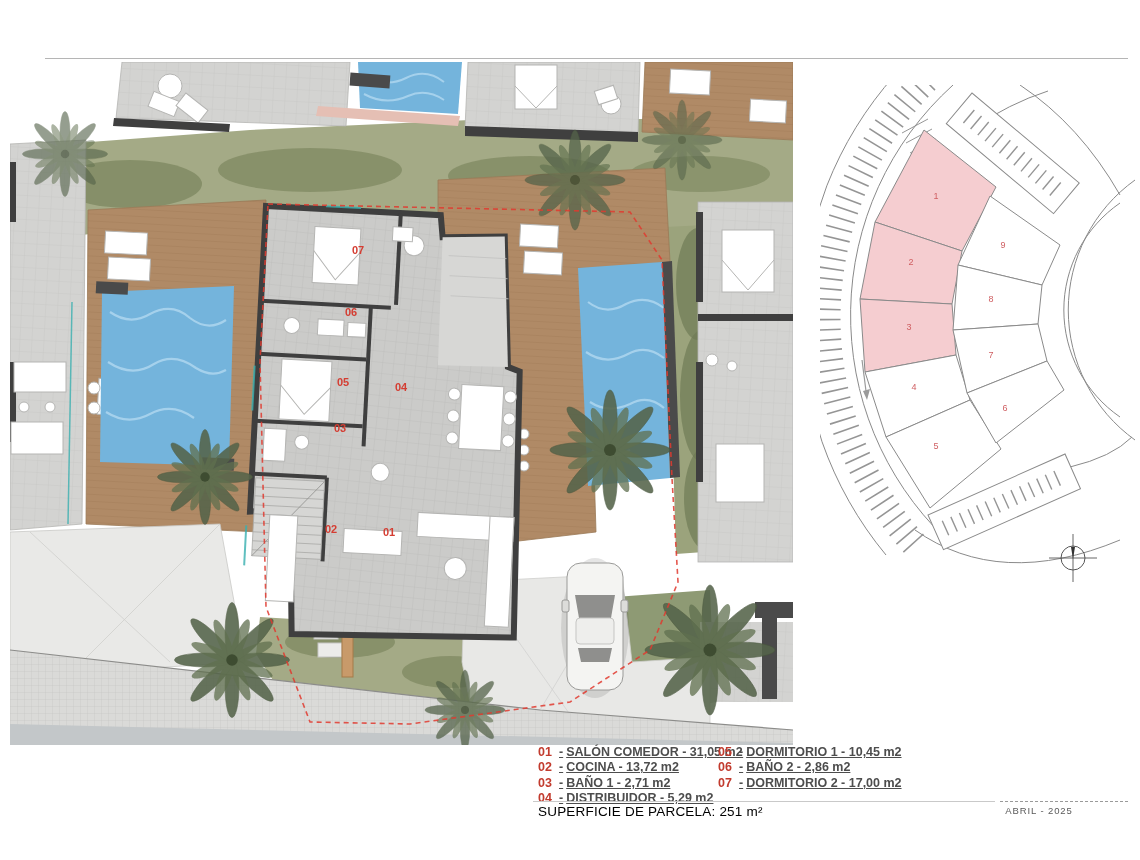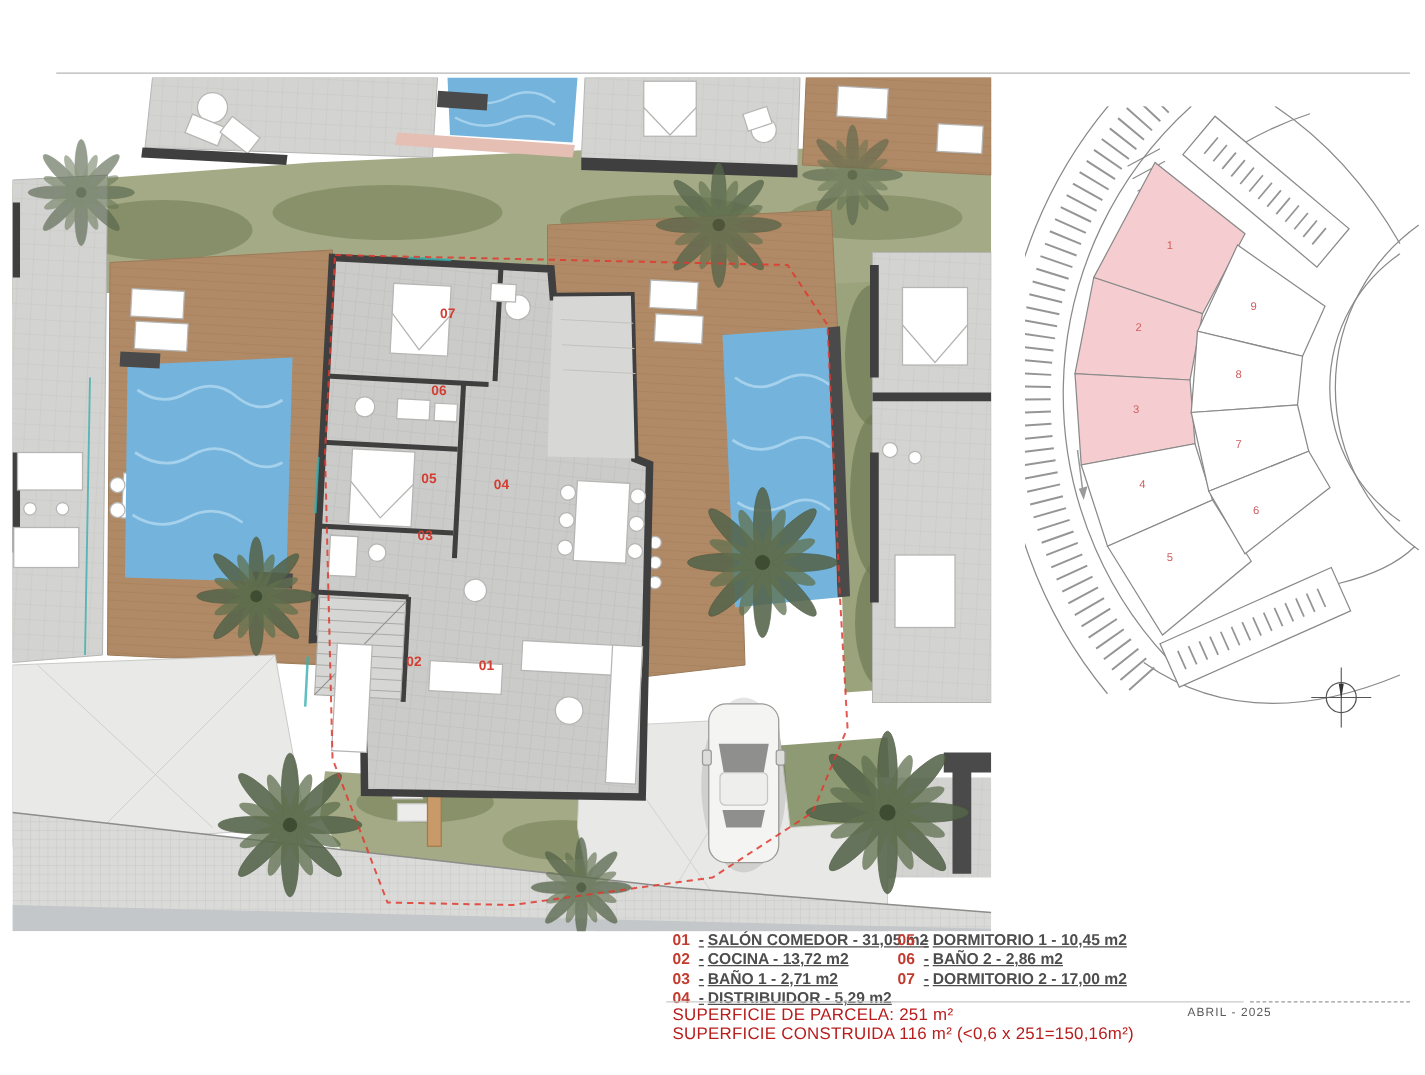--- a/index.html
+++ b/index.html
@@ -9,23 +9,23 @@
   .rule-top{top:58px;left:45px;width:1083px;border-top:1px solid #b5b5b5;height:0;}
   .rule-mid{top:801px;left:533px;width:462px;border-top:1px solid #c9c9c9;height:0;}
   .rule-date{top:801px;left:1000px;width:128px;border-top:1px dashed #9a9a9a;height:0;}
   .legend{top:745px;left:538px;width:560px;font-size:12.5px;font-weight:bold;color:#4d4d4d;}
   .legend .col{position:absolute;top:0;}
   .legend .c1{left:0;}
   .legend .c2{left:180px;}
   .legend .row{height:15.4px;line-height:15.4px;white-space:nowrap;text-decoration:underline;}
   .legend .num{color:#c23b2e;display:inline-block;min-width:20px;}
   .legend .sep{color:#4d4d4d;padding:0 3px 0 1px;}
-  .summary{top:805px;left:538px;font-size:13.5px;line-height:14.5px;color:#b91c1c;
+  .summary{top:805px;left:538px;font-size:13.5px;line-height:14.5px;color:#000000;
            letter-spacing:0.2px;white-space:nowrap;}
-  .date{top:805px;left:950px;width:178px;text-align:left;font-size:9.5px;
+  .date{top:805px;left:950px;width:178px;text-align:center;font-size:9.5px;
         letter-spacing:0.9px;color:#5a5a5a;}
   svg text{font-family:"Liberation Sans",sans-serif;}
   .roomlbl{fill:#d43d32;font-weight:bold;font-size:11px;}
   .plotnum{fill:#cf5f62;font-size:9px;}
 </style>
 </head>
 <body>
 
 <div class="abs rule-top"></div>
 
@@ -402,16 +402,15 @@
       <span class="num">07</span><span class="sep">-</span><span>DORMITORIO 2 - 17,00 m2</span>
     </div>
   </div>
 </div>
 
 <div class="abs rule-mid"></div>
 <div class="abs rule-date"></div>
 
 <div class="abs summary">
   <div>SUPERFICIE DE PARCELA: 251 m²</div>
-  <div>SUPERFICIE CONSTRUIDA 116 m² (&lt;0,6 x 251=150,16m²)</div>
 </div>
 
 <div class="abs date">ABRIL - 2025</div>
 
 </body></html>

